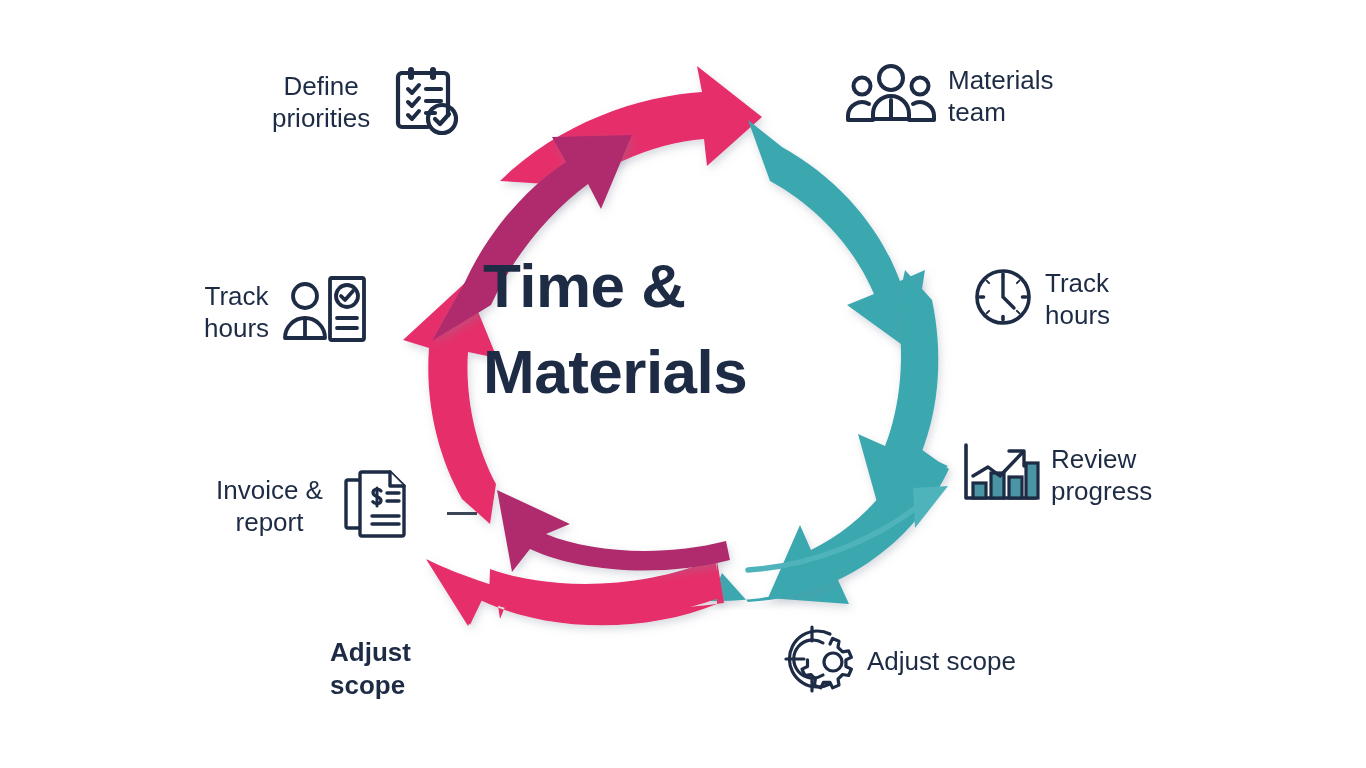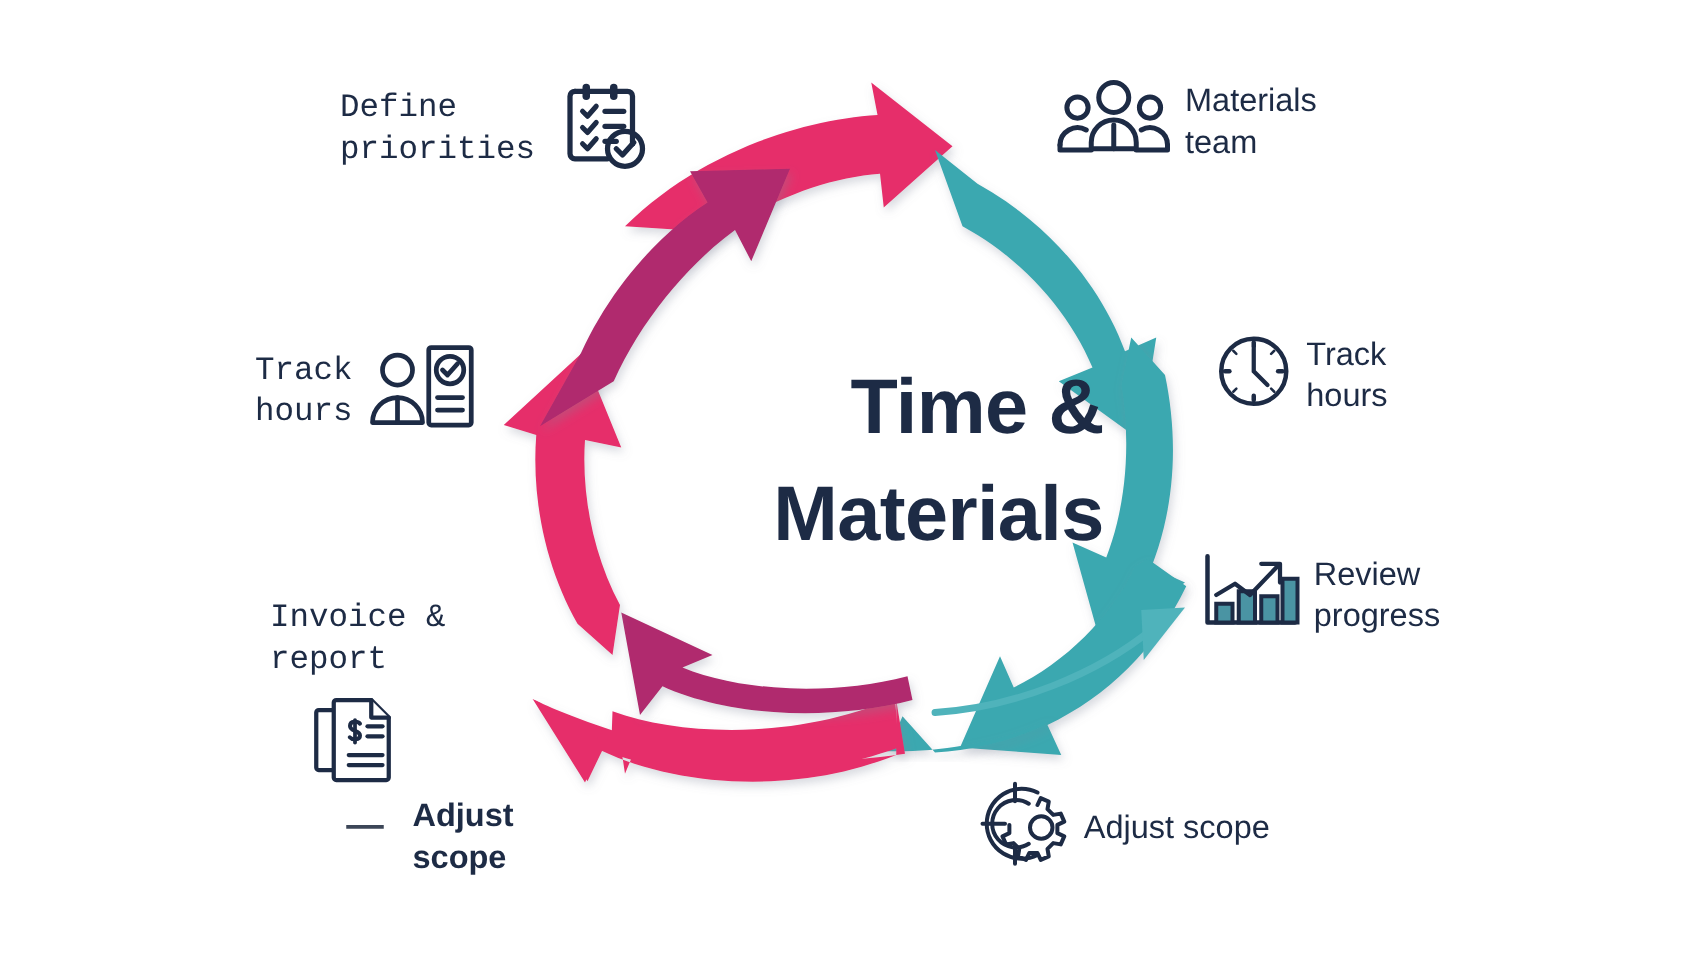--- a/index.html
+++ b/index.html
@@ -24,59 +24,58 @@
     left: 0;
     top: 0;
     width: 1366px;
     height: 768px;
   }
   .center-title {
     position: absolute;
     left: 483px;
     top: 243px;
     width: 400px;
-    text-align: right;
+    text-align: left;
     color: #1d2b45;
     font-family: "Liberation Sans", sans-serif;
     font-weight: bold;
     font-size: 62px;
     line-height: 1.38;
     letter-spacing: -0.5px;
     white-space: pre-line;
-    margin-top: 40px;
   }
   .node {
     position: absolute;
     display: flex;
     align-items: center;
     gap: 11px;
   }
   .node-label {
     color: #1d2b45;
     font-family: "Liberation Sans", sans-serif;
     font-size: 26px;
     line-height: 1.25;
     white-space: pre-line;
   }
   .node.label-left { flex-direction: row; }
-  .node.label-left .node-label { text-align: left; font-family: Liberation Mono, monospace; }
+  .node.label-left .node-label { text-align: center; }
   .node.label-right .node-label { text-align: left; }
   .node-icon {
     flex: 0 0 auto;
     display: block;
   }
 
   
   #node-define-priorities { left: 272px; top: 58px; }
   #node-assemble-team     { left: 845px; top: 58px; }
   #node-track-hours-right { left: 972px; top: 266px; }
   #node-review-progress   { left: 958px; top: 440px; }
   #node-adjust-scope-right{ left: 782px; top: 622px; }
   #node-adjust-scope-left { left: 330px; top: 636px; font-weight: bold; }
-  #node-invoice-report    { left: 216px; top: 478px; flex-direction: column; }
+  #node-invoice-report    { left: 216px; top: 466px; }
   #node-track-hours-left  { left: 204px; top: 272px; }
 </style>
 </head>
 <body>
 
 <div id="canvas">
 
   <svg id="cycle-svg" viewBox="0 0 1366 768">
     <defs>
       <filter id="softshadow" x="-25%" y="-25%" width="150%" height="150%">

